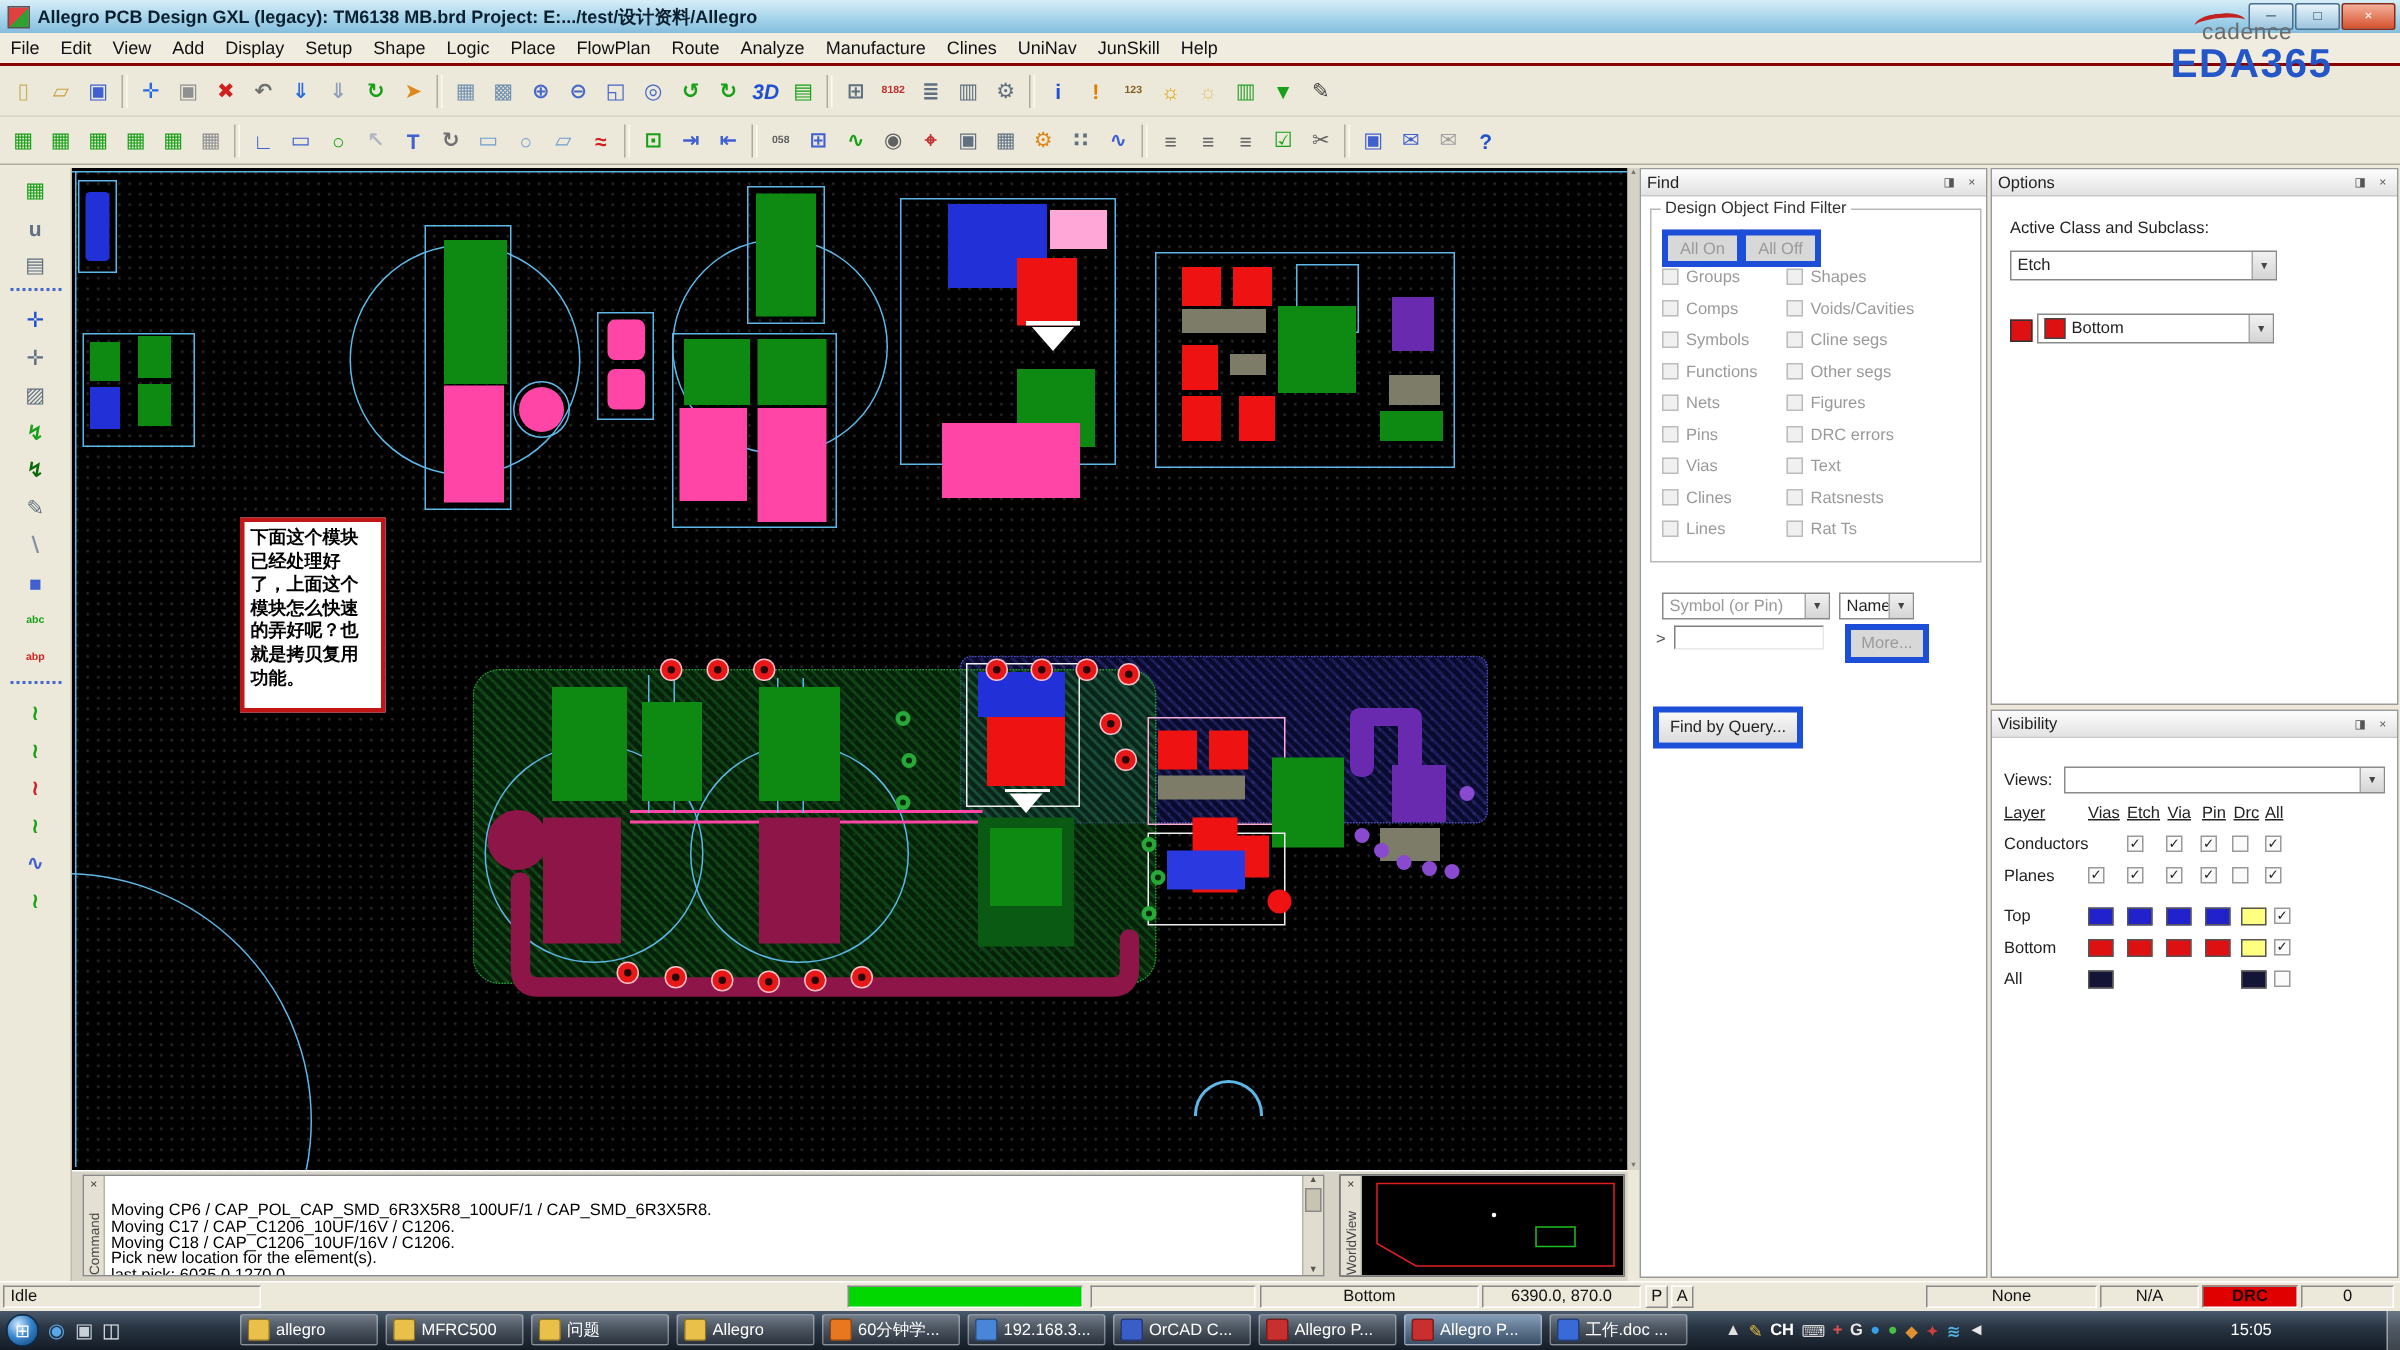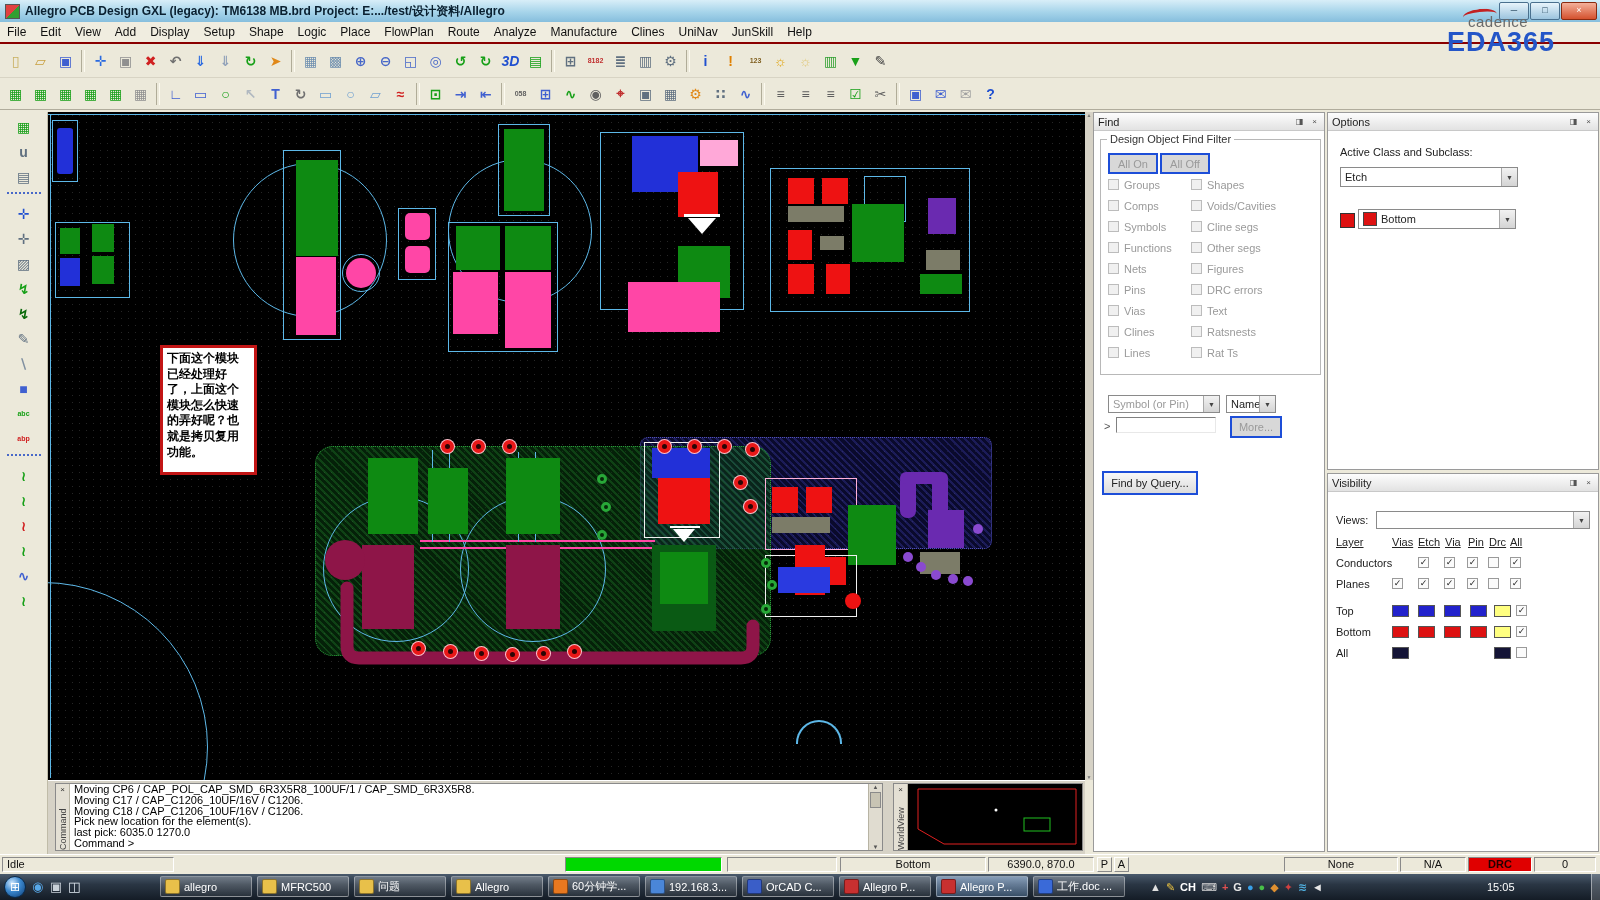--- a/index.html
+++ b/index.html
@@ -63,21 +63,21 @@
   .panel{position:absolute;background:#fff;border:1px solid #9a9a9a;box-sizing:border-box}
   #find{left:1093px;top:112px;width:232px;height:740px}
   #options{left:1327px;top:112px;width:272px;height:358px}
   #visibility{left:1327px;top:473px;width:272px;height:379px}
   .phead{height:17px;background:linear-gradient(#fdfdfd,#e2e2e2);border-bottom:1px solid #c8c8c8;
     display:flex;align-items:center;font-size:11px;color:#222;padding:0 4px;gap:4px}
   .phead .sp{flex:1}
   .hbtn{font-size:8px;color:#555;width:11px;text-align:center}
   .groupbox{position:absolute;border:1px solid #b8b8b8}
   .legend{position:absolute;top:-7px;left:6px;background:#fff;padding:0 3px;font-size:11px;color:#333;white-space:nowrap}
-  .btn{position:absolute;border:2px solid #1d4ed8;background:linear-gradient(#f8f8f8,#dcdcdc);
+  .btn{position:absolute;border:4px solid #1d4ed8;background:linear-gradient(#f8f8f8,#dcdcdc);
     font-size:11px;display:flex;align-items:center;justify-content:center;color:#222}
   .btn.dis{color:#9a9a9a;background:#d8d8d8}
   .cbcol{position:absolute;display:flex;flex-direction:column;gap:10px}
   .cbitem{display:flex;align-items:center;gap:5px;height:11px}
   .cb{width:11px;height:11px;border:1px solid #9a9a9a;background:#fbfbfb;box-sizing:border-box;
       font-size:9px;line-height:9px;text-align:center;color:#222}
   .cb.dis{background:#f0f0f0;border-color:#bcbcbc}
   .cbl{font-size:11px;color:#9a9a9a;white-space:nowrap}
   .dd{position:absolute;border:1px solid #8a8a8a;background:#fff;font-size:11px;color:#222;
       display:flex;align-items:center;padding-left:4px;box-sizing:border-box}
@@ -114,21 +114,21 @@
   .vrow .cb{position:absolute;top:3px}
   .sw{position:absolute;top:3px;width:17px;height:12px;border:1px solid #555;box-sizing:border-box}
   
   #dock{position:absolute;left:48px;top:780px;width:1037px;height:74px;background:#d6d2c6;border-top:1px solid #fff}
   #console{position:absolute;left:55px;top:783px;width:828px;height:68px;background:#fff;
     border:1px solid #8a8a8a;box-sizing:border-box;display:flex}
   .strip{width:13px;background:#e4e0d4;border-right:1px solid #b8b4a4;display:flex;flex-direction:column;
     align-items:center;flex:0 0 auto}
   .xbtn{font-size:8px;color:#333;margin:1px 0}
   .vlabel{writing-mode:vertical-rl;transform:rotate(180deg);font-size:9px;color:#444;overflow:hidden;flex:1}
-  #console-lines{flex:1;padding:0 4px;font-size:11px;line-height:10.8px;color:#000;overflow:hidden}
+  #console-lines{flex:1;padding:18px 4px;font-size:11px;line-height:10.8px;color:#000;overflow:hidden}
   .cline{white-space:nowrap}
   .cscroll{width:13px;background:#e0dcd0;border-left:1px solid #b8b4a4;display:flex;flex-direction:column;
     align-items:center;font-size:6px;color:#555;flex:0 0 auto}
   .cthumb{width:9px;height:14px;background:#c8c4b4;border:1px solid #8a8a8a;margin:2px 0}
   .cdown{margin-top:auto}
   #worldview{position:absolute;left:893px;top:783px;width:190px;height:68px;background:#000;
     border:1px solid #8a8a8a;box-sizing:border-box;display:flex}
   
   #statusbar{position:absolute;left:0;top:854px;width:100%;height:20px;background:#ece9da;
     border-top:1px solid #fff;font-size:11px;z-index:6}

